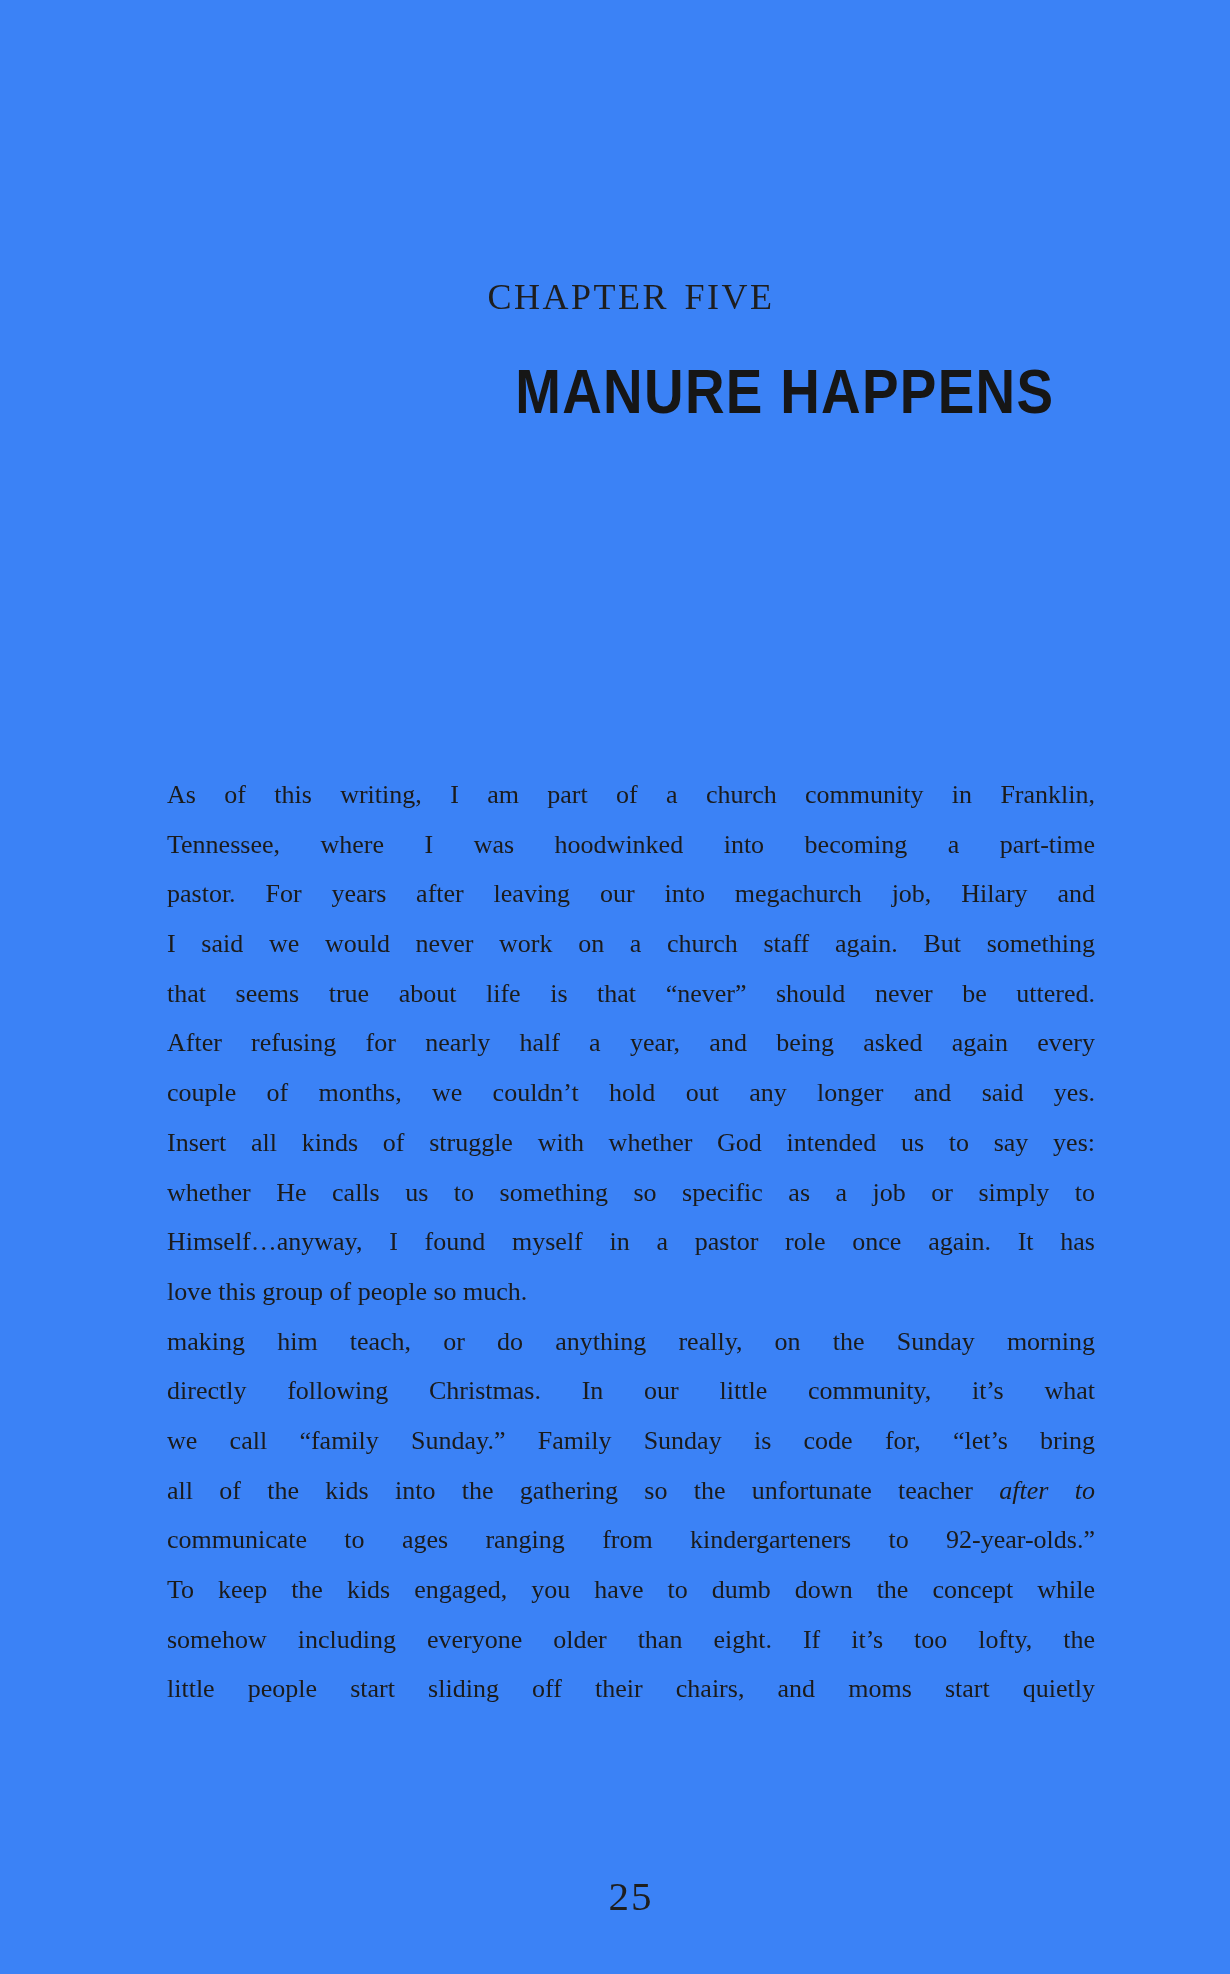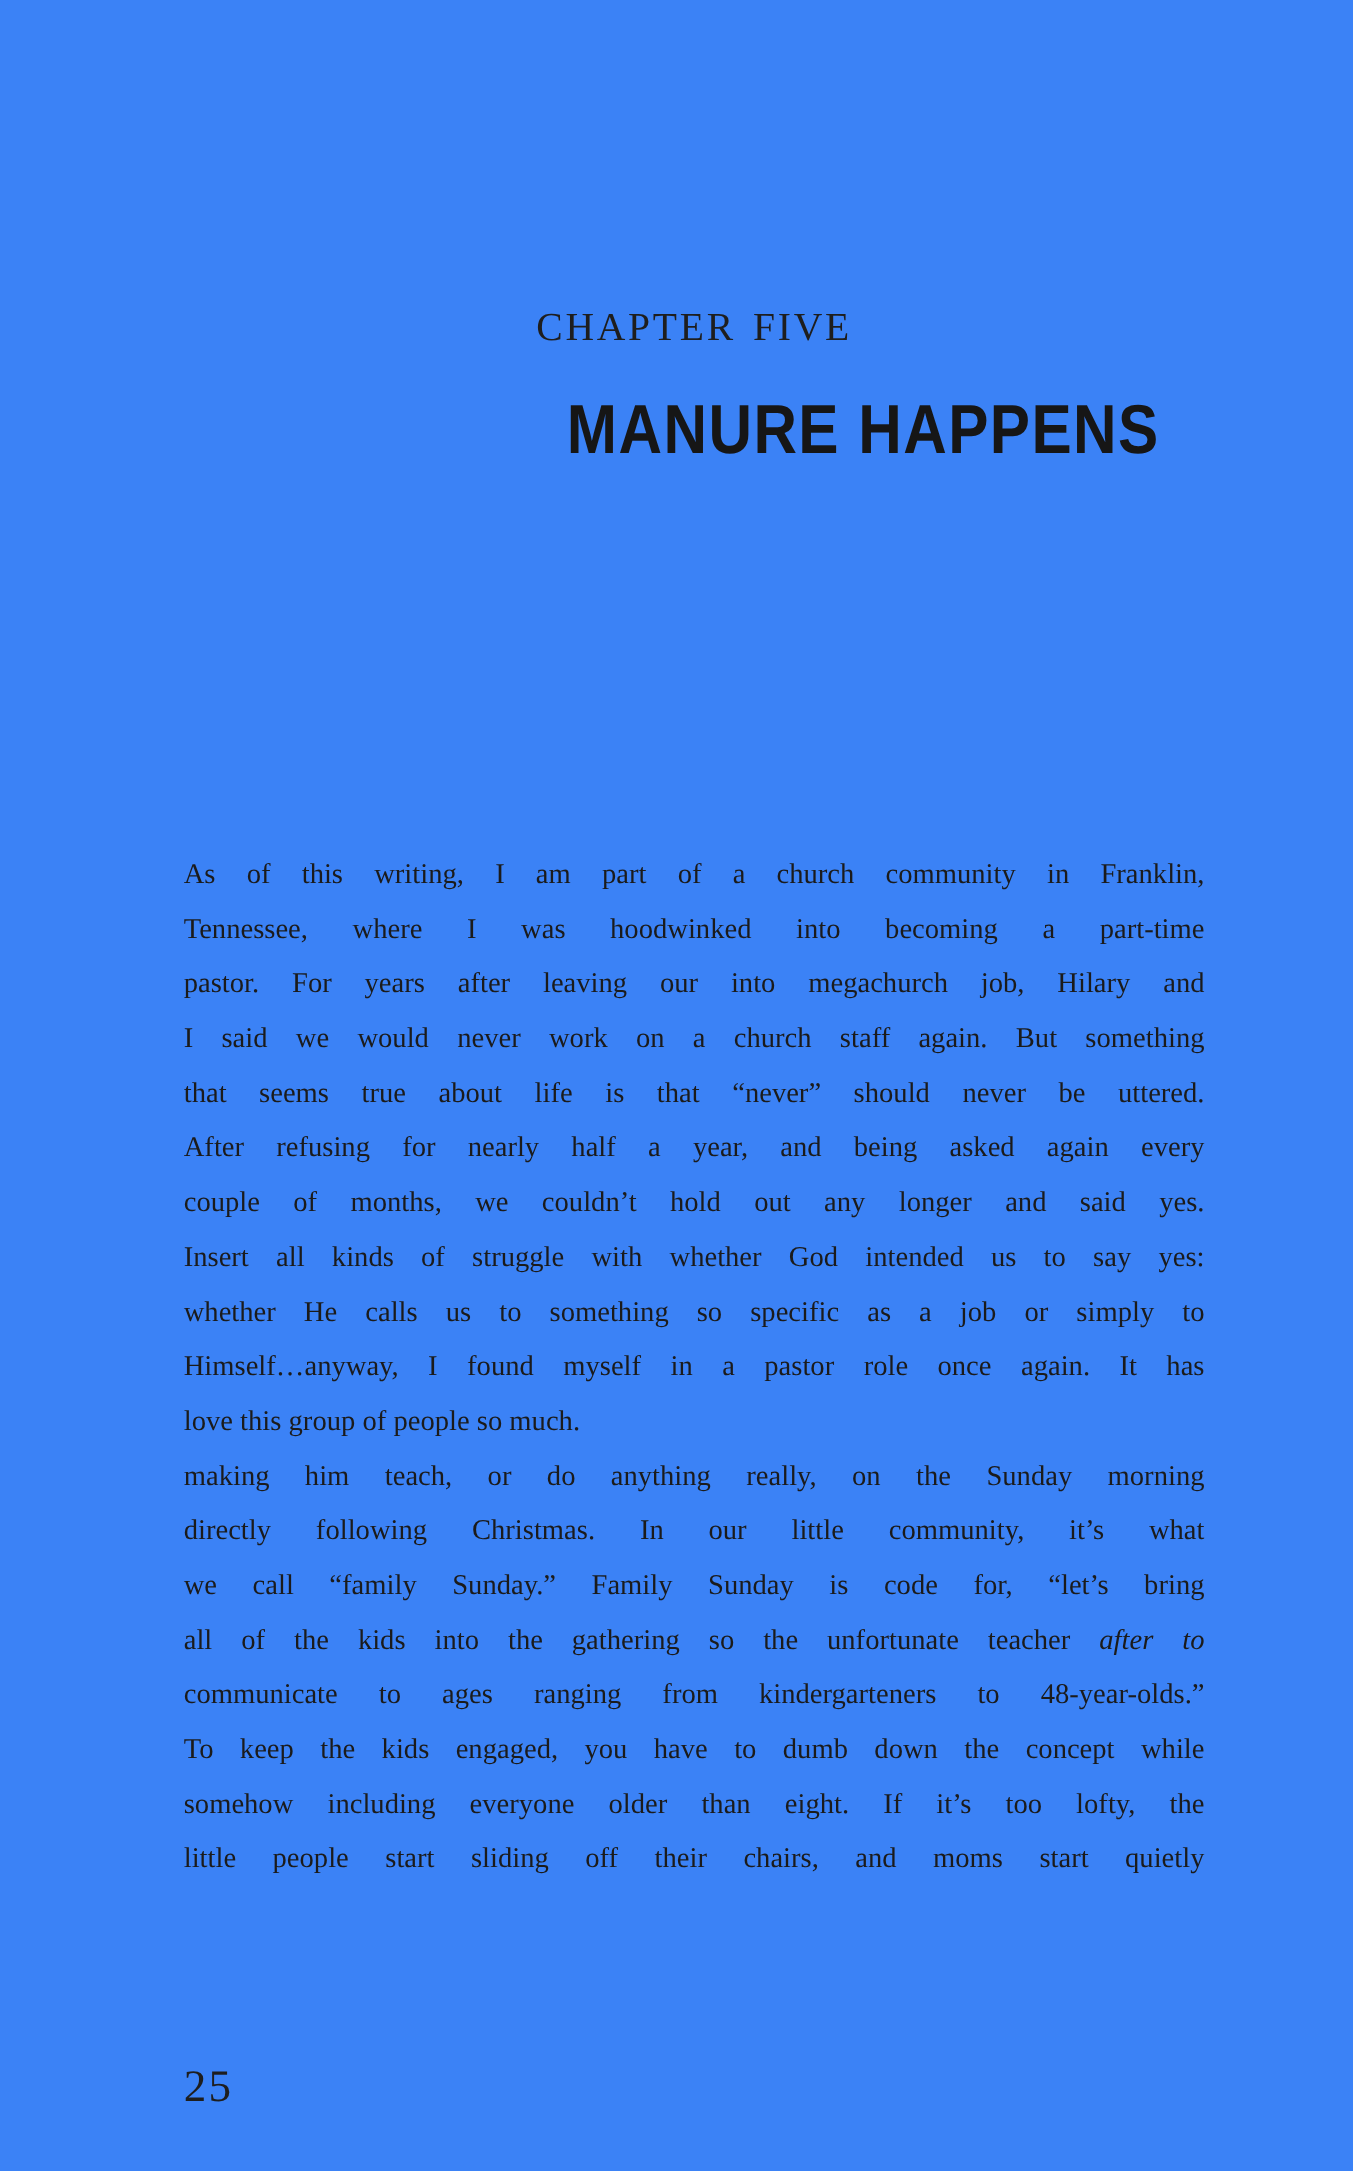--- a/index.html
+++ b/index.html
@@ -77,21 +77,21 @@
     padding-left: 58px;
   }
   .body-text em {
     font-style: italic;
   }
   .page-number {
     position: absolute;
     top: 1872px;
     left: 0;
     width: 100%;
-    text-align: left;
+    text-align: center;
     font-family: "Liberation Serif", serif;
     font-size: 41px;
     letter-spacing: 2px;
     color: #1e1e1e;
   }
 </style>
 </head>
 <body>
 
 <div class="page">
@@ -112,21 +112,21 @@
         <div class="line just">After refusing for nearly half a year, and being asked again every</div>
         <div class="line just">couple of months, we couldn’t hold out any longer and said yes.</div>
         <div class="line just">Insert all kinds of struggle with whether God intended us to say yes:</div>
         <div class="line just">whether He calls us to something so specific as a job or simply to</div>
         <div class="line just">Himself…anyway, I found myself in a pastor role once again. It has</div>
         <div class="line">love this group of people so much.</div>
         <div class="line just">making him teach, or do anything really, on the Sunday morning</div>
         <div class="line just">directly following Christmas. In our little community, it’s what</div>
         <div class="line just">we call “family Sunday.” Family Sunday is code for, “let’s bring</div>
         <div class="line just">all of the kids into the gathering so the unfortunate teacher <em>after to</em></div>
-        <div class="line just">communicate to ages ranging from kindergarteners to 48-year-olds.”</div>
+        <div class="line just">communicate to ages ranging from kindergarteners to 92-year-olds.”</div>
         <div class="line just">To keep the kids engaged, you have to dumb down the concept while</div>
         <div class="line just">somehow including everyone older than eight. If it’s too lofty, the</div>
         <div class="line just">little people start sliding off their chairs, and moms start quietly</div>
       </div>
 
     <div class="page-number">25</div>
 
   </div>
 </div>
 

